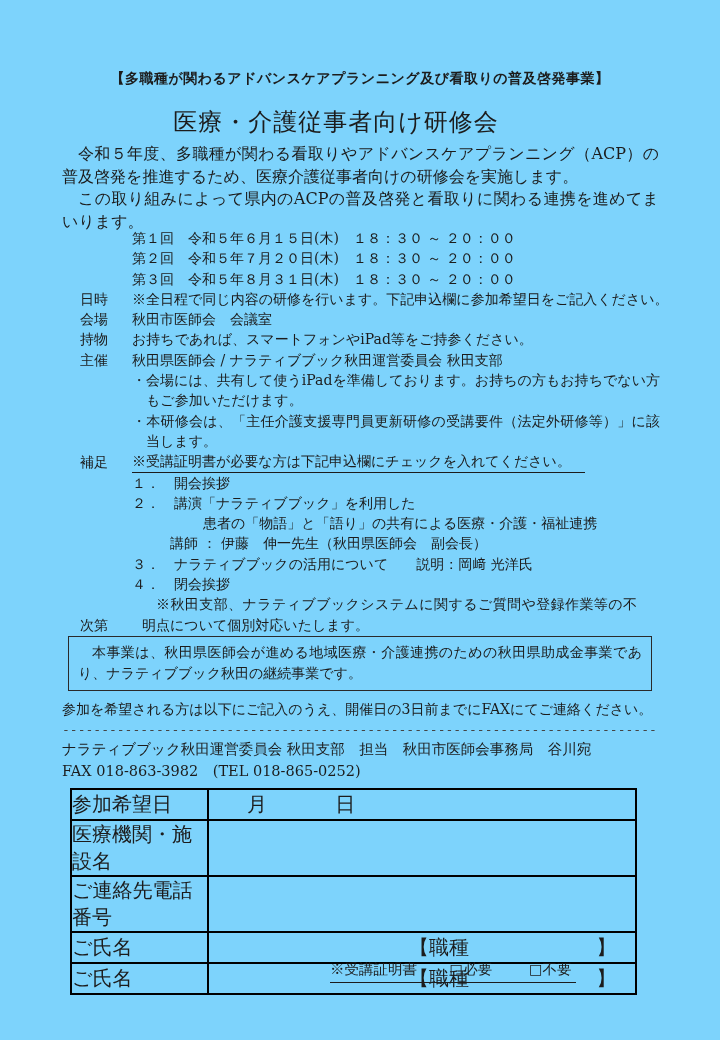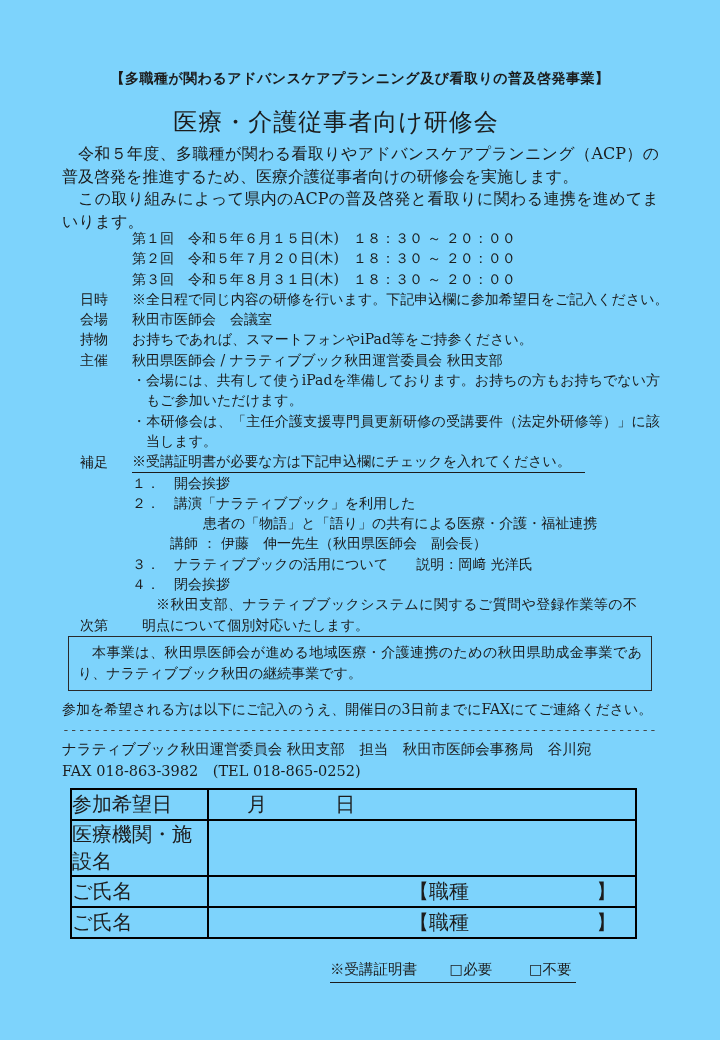--- a/index.html
+++ b/index.html
@@ -179,20 +179,24 @@
       <td class="fvalue">
         <span class="month-label">月</span>
         <span class="day-label">日</span>
       </td>
     </tr>
     <tr>
       <td class="flabel">医療機関・施設名</td>
       <td class="fvalue"></td>
     </tr>
     <tr>
+      <td class="flabel">ご連絡先電話番号</td>
+      <td class="fvalue"></td>
+    </tr>
+    <tr>
       <td class="flabel">ご氏名</td>
       <td class="fvalue">
         <span class="occ-open">【職種</span>
         <span class="occ-close">】</span>
       </td>
     </tr>
     <tr>
       <td class="flabel">ご氏名</td>
       <td class="fvalue">
         <span class="occ-open">【職種</span>

